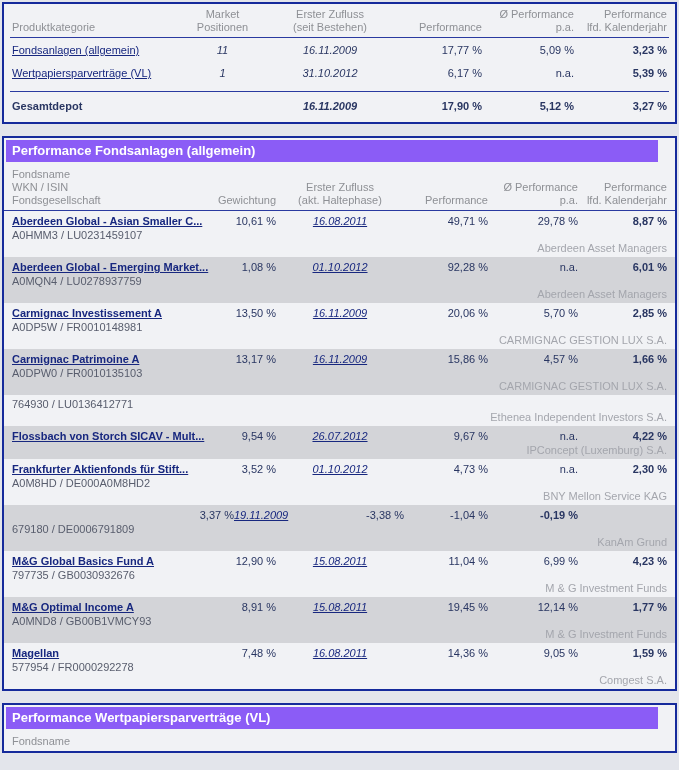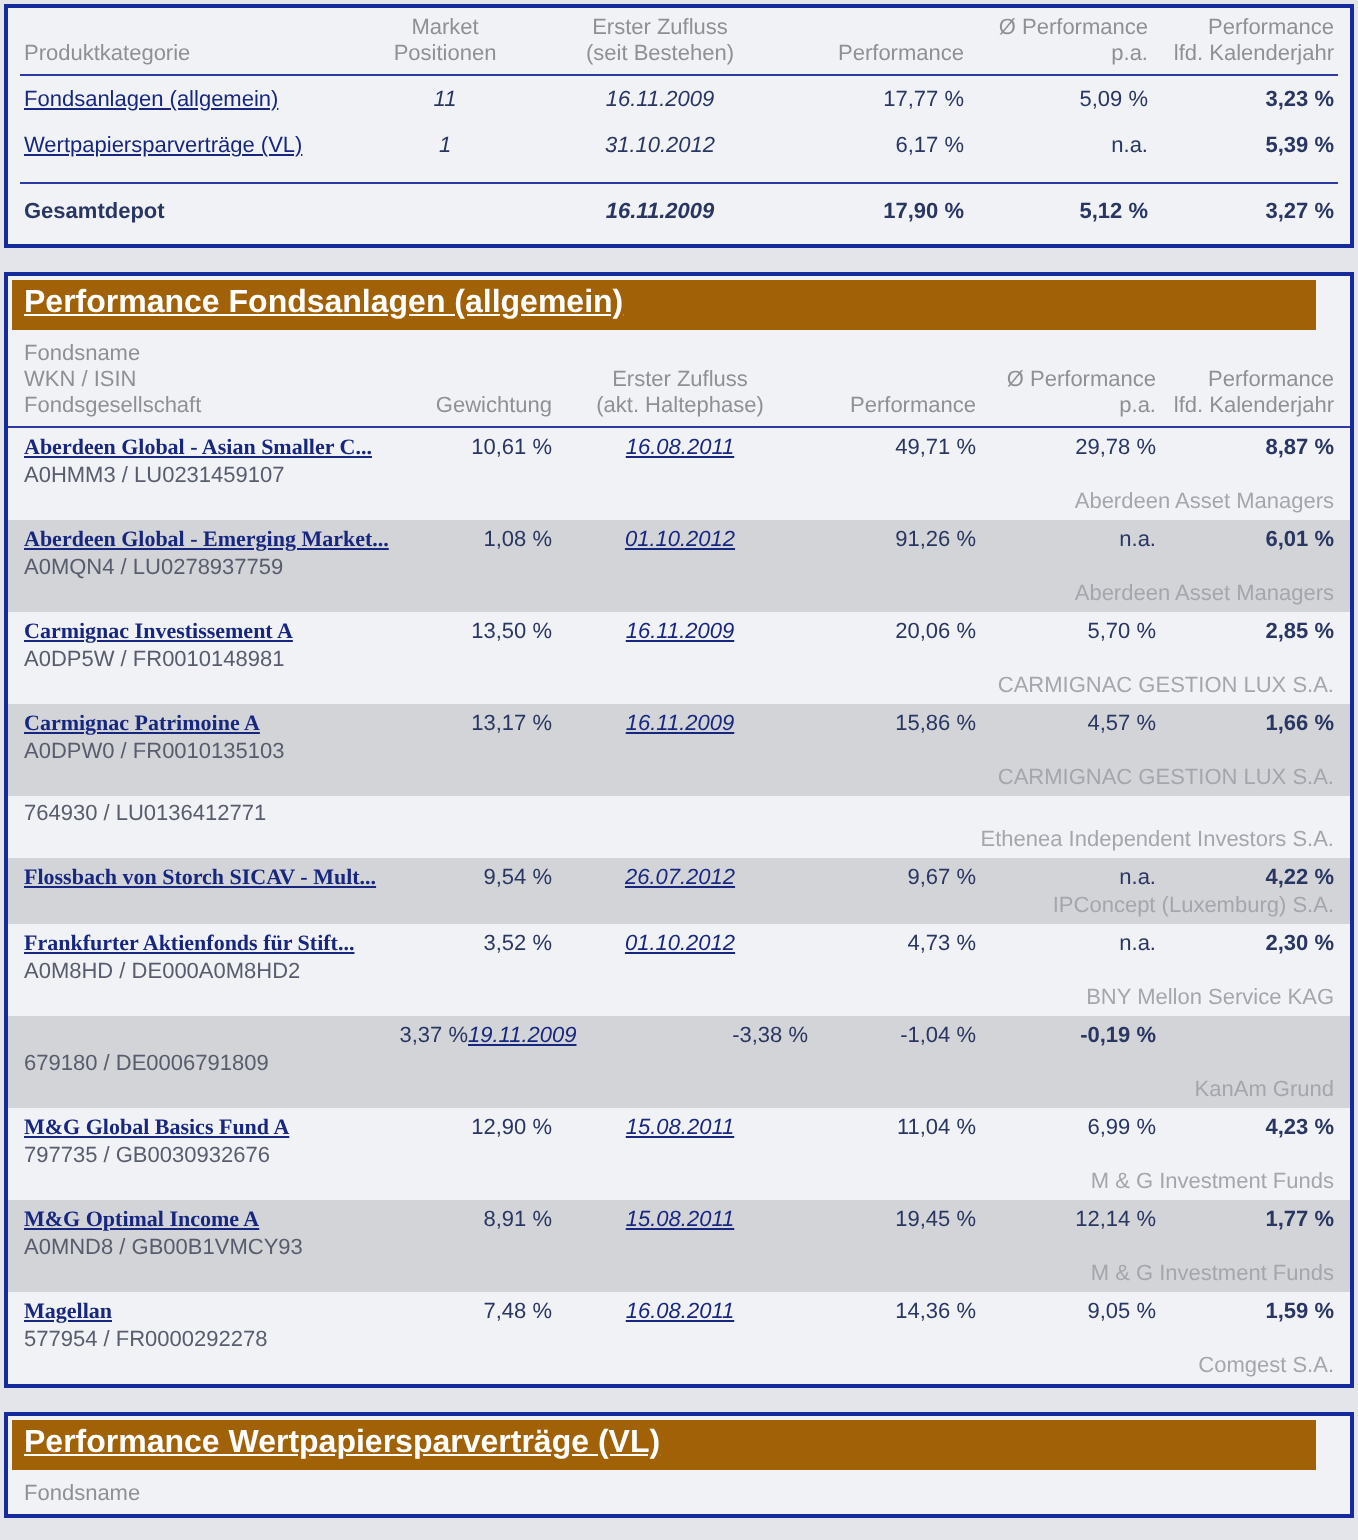--- a/index.html
+++ b/index.html
@@ -11,27 +11,26 @@
     color: #293662;
   }
   .box {
     margin: 2px 2px 0 2px;
     border: 2px solid #152a9b;
     background: #f1f2f5;
   }
   .section { margin-top: 12px; }
 
   .titlebar {
-    background: #a16207;
+    background: #8b5cf6;
     color: #ffffff;
     font-weight: bold;
-    font-size: 16px;
+    font-size: 13px;
     padding: 3px 6px 4px 6px;
     margin: 2px 17px 2px 2px;
-    text-decoration: underline;
   }
 
   .thead { display: grid; padding: 4px 8px 3px 8px; color: #8e9095; }
   .hc { display: flex; flex-direction: column; justify-content: flex-end; min-width: 0; }
   .hc span { white-space: nowrap; line-height: 13px; }
   .hc.l { align-items: flex-start; }
   .hc.c { align-items: center; }
   .hc.r { align-items: flex-end; text-align: right; }
 
   .top-grid  { grid-template-columns: 148px 125px 90px 107px 92px 93px; }
@@ -42,21 +41,21 @@
   .total-rule { margin-top: 7px; }
 
   .srow { display: grid; padding: 5px 8px 4px 8px; align-items: center; }
   .srow .cell { line-height: 14px; white-space: nowrap; }
   .cell.c { text-align: center; font-style: italic; }
   .cell.r { text-align: right; }
   .cell.b { font-weight: bold; }
   .total { font-weight: bold; padding: 7px 8px 9px 8px; }
 
   a { color: #17277f; text-decoration: underline; cursor: pointer; white-space: nowrap; }
-  .fund-link { font-weight: bold; font-family: Liberation Serif, serif; }
+  .fund-link { font-weight: bold; }
 
   .funds-host > .fund:nth-child(even) { background: #d3d4d8; }
   .fund { padding: 3px 8px 2px 8px; }
   .fund .line1 { display: grid; align-items: baseline; }
   .fund .line1 .cell { line-height: 15px; white-space: nowrap; }
   .fund .wkn { line-height: 13px; color: #585d6d; }
   .fund .company { line-height: 13px; color: #a4a6ad; text-align: right; }
 </style>
 </head>
 <body>
@@ -155,21 +154,21 @@
       <div class="cell r b">8,87 %</div>
     </div>
     <div class="wkn">A0HMM3 / LU0231459107</div>
     <div class="company">Aberdeen Asset Managers</div>
   </div>
       <div class="fund">
     <div class="fund-grid line1">
       <div class="cell"><a class="fund-link">Aberdeen Global - Emerging Market...</a></div>
       <div class="cell r">1,08 %</div>
       <div class="cell c"><a>01.10.2012</a></div>
-      <div class="cell r">91,26 %</div>
+      <div class="cell r">92,28 %</div>
       <div class="cell r">n.a.</div>
       <div class="cell r b">6,01 %</div>
     </div>
     <div class="wkn">A0MQN4 / LU0278937759</div>
     <div class="company">Aberdeen Asset Managers</div>
   </div>
       <div class="fund">
     <div class="fund-grid line1">
       <div class="cell"><a class="fund-link">Carmignac Investissement A</a></div>
       <div class="cell r">13,50 %</div>

